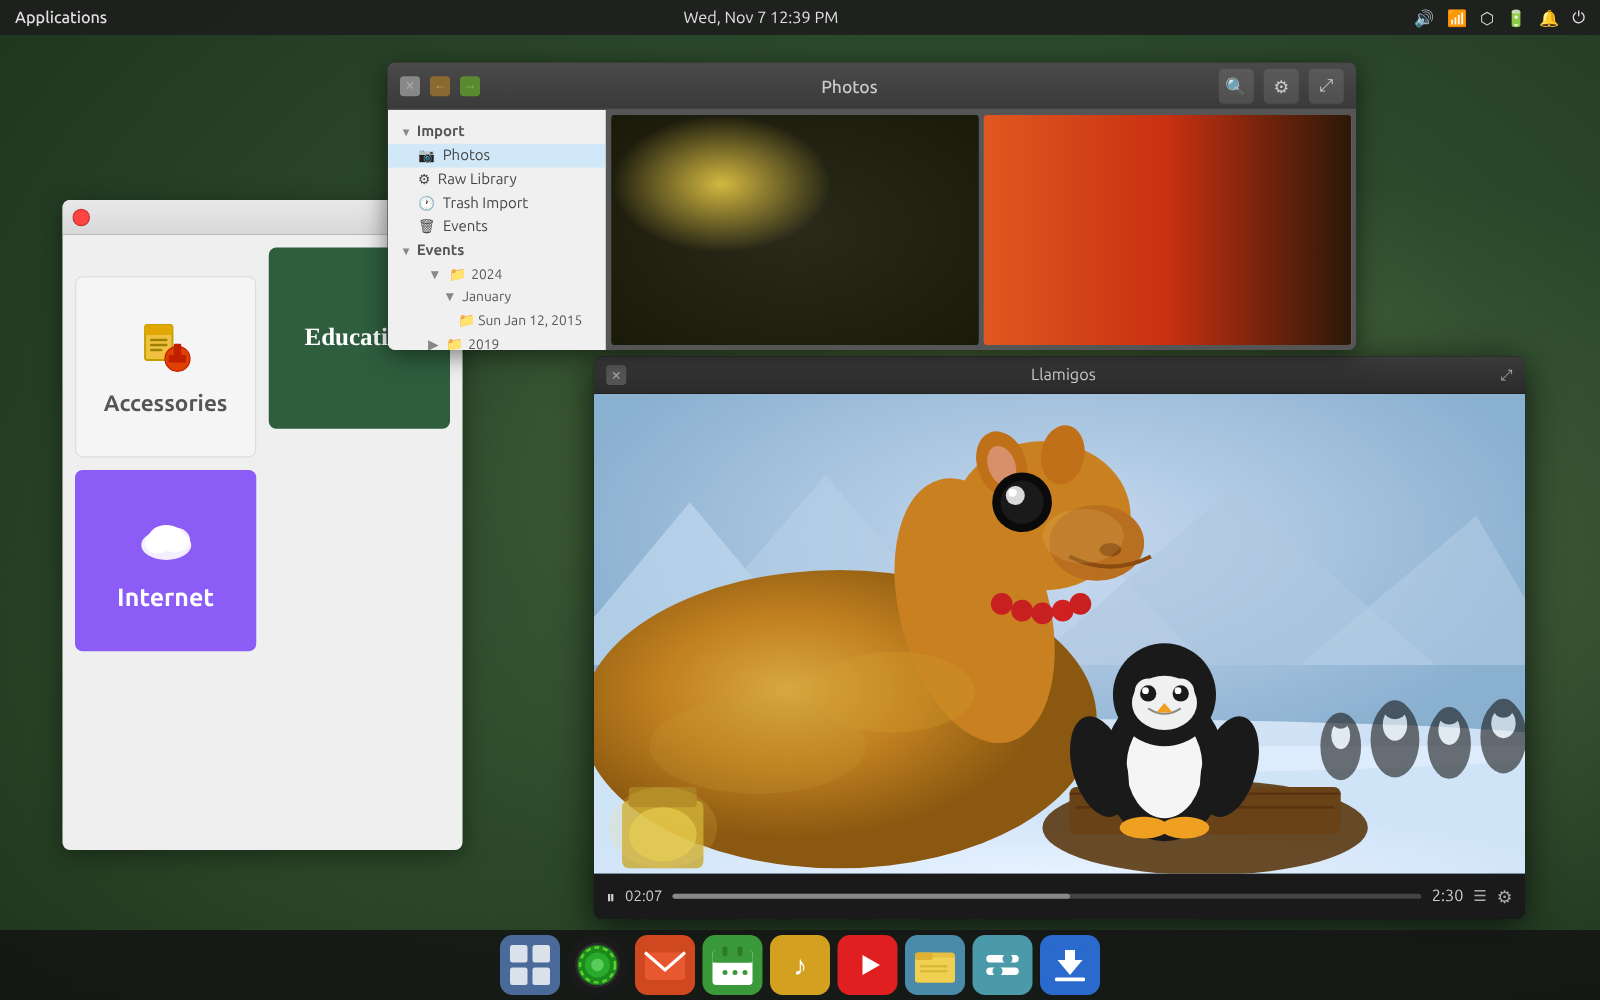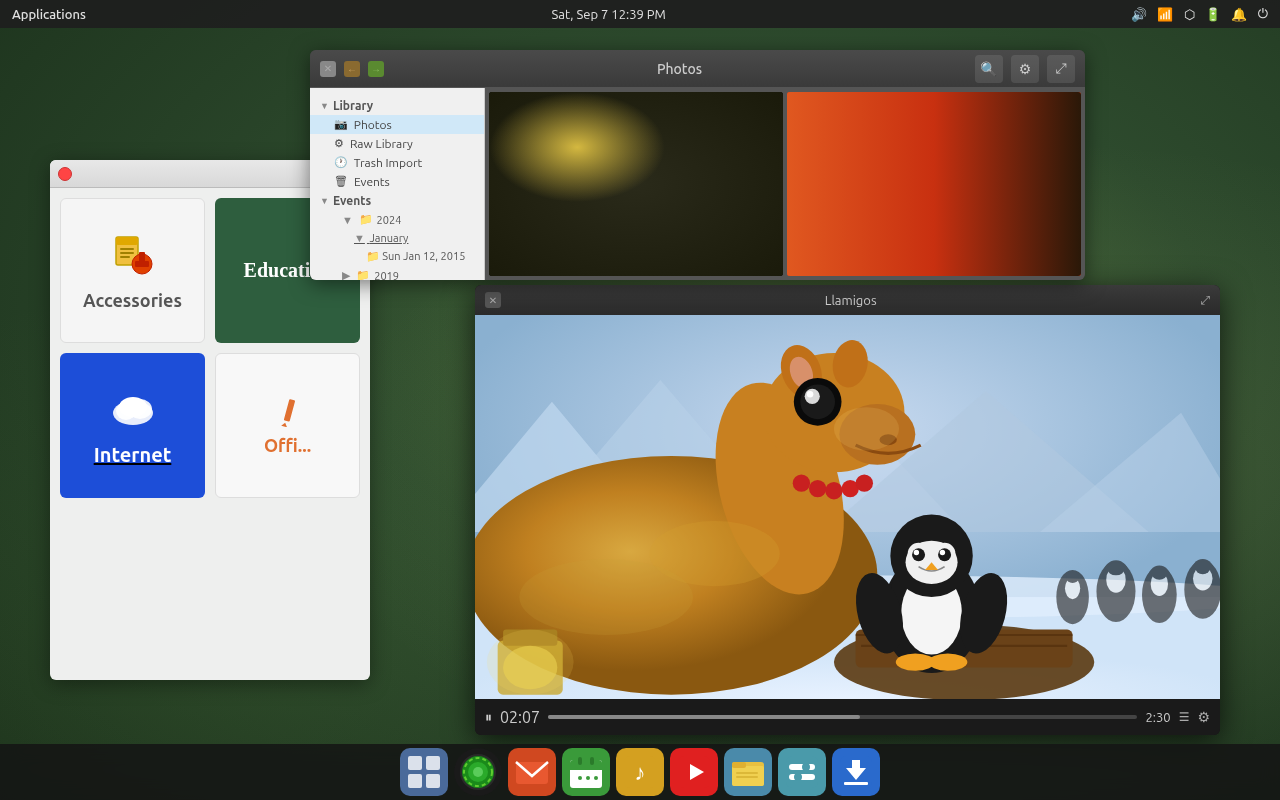--- a/index.html
+++ b/index.html
@@ -89,27 +89,27 @@
       flex-direction: column;
       align-items: center;
       justify-content: center;
       gap: 8px;
       cursor: pointer;
       overflow: hidden;
     }
     .app-tile.accessories {
       background: #f5f5f5;
       border: 1px solid #ddd;
+      margin-top: 23px;
     }
     .app-tile.education {
       background: #2e5e3e;
     }
     .app-tile.internet {
-      background: #1d4ed8;
-      text-decoration: underline;
+      background: #8b5cf6;
     }
     .app-tile.office {
       background: #f8f8f8;
       border: 1px solid #ddd;
     }
     .app-tile-label {
       font-size: 20px;
       font-weight: bold;
     }
     .accessories .app-tile-label { color: #555; font-size: 18px; }
@@ -206,21 +206,20 @@
       align-items: center;
       gap: 4px;
       font-size: 11px;
       color: #555;
     }
     .sidebar-tree-item2 {
       padding: 3px 10px 3px 44px;
       cursor: pointer;
       font-size: 11px;
       color: #555;
-      text-decoration: underline;
     }
     .sidebar-tree-item3 {
       padding: 3px 10px 3px 56px;
       cursor: pointer;
       font-size: 11px;
       color: #555;
     }
     .photos-grid {
       flex: 1;
       display: grid;
@@ -282,21 +281,21 @@
       padding: 0 10px;
       gap: 8px;
     }
     .play-btn {
       color: #ccc;
       font-size: 14px;
       cursor: pointer;
       background: none;
       border: none;
     }
-    .time-current { color: #ccc; font-size: 16px; }
+    .time-current { color: #ccc; font-size: 12px; }
     .progress-bar {
       flex: 1;
       height: 4px;
       background: #444;
       border-radius: 2px;
       position: relative;
     }
     .progress-fill {
       height: 100%;
       background: #888;
@@ -367,21 +366,21 @@
       background: linear-gradient(to right, #e05820 0%, #c83010 50%, #2a1808 100%);
     }
   </style>
 </head>
 <body>
 
 <div class="desktop-bg"></div>
 
 <div class="topbar">
   <span class="topbar-left">Applications</span>
-  <span class="topbar-center">Sat, Sep 7   12:39 PM</span>
+  <span class="topbar-center">Wed, Nov 7   12:39 PM</span>
   <div class="topbar-right">
     <span>🔊</span>
     <span>📶</span>
     <span>⬡</span>
     <span>🔋</span>
     <span>🔔</span>
     <span>⏻</span>
   </div>
 </div>
 
@@ -412,27 +411,20 @@
     <div class="app-tile internet">
       <svg width="50" height="50" viewBox="0 0 50 50">
         <ellipse cx="25" cy="28" rx="20" ry="12" fill="white" opacity="0.9"></ellipse>
         <ellipse cx="18" cy="26" rx="10" ry="9" fill="white" opacity="0.9"></ellipse>
         <ellipse cx="32" cy="24" rx="12" ry="10" fill="white" opacity="0.9"></ellipse>
         <ellipse cx="25" cy="22" rx="14" ry="10" fill="white"></ellipse>
       </svg>
       <span class="app-tile-label">Internet</span>
     </div>
 
-    <div class="app-tile office">
-      <svg width="30" height="30" viewBox="0 0 30 30">
-        <rect x="13" y="2" width="6" height="22" rx="1" fill="#e07030" transform="rotate(15 15 15)"></rect>
-        <polygon points="15,26 12,30 18,30" fill="#e07030" transform="rotate(15 15 15)"></polygon>
-      </svg>
-      <span class="app-tile-label" style="color:#e07030;">Offi...</span>
-    </div>
   </div>
 </div>
 
 <div class="photos-window">
   <div class="photos-titlebar">
     <div class="titlebar-buttons">
       <button class="titlebar-btn close-x">✕</button>
       <button class="titlebar-btn" style="background:#8a6a30;color:#c8a060;">←</button>
       <button class="titlebar-btn" style="background:#5a8a30;color:#8aba60;">→</button>
     </div>
@@ -440,21 +432,21 @@
     <div class="titlebar-actions">
       <button class="titlebar-icon-btn">🔍</button>
       <button class="titlebar-icon-btn">⚙</button>
       <button class="titlebar-icon-btn">⤢</button>
     </div>
   </div>
   <div class="photos-body">
     <div class="photos-sidebar">
       <div class="sidebar-section-header">
         <span class="chevron">▼</span>
-        <span>Library</span>
+        <span>Import</span>
       </div>
       <div class="sidebar-item active">
         <span class="sidebar-item-icon">📷</span>
         <span>Photos</span>
       </div>
       <div class="sidebar-item">
         <span class="sidebar-item-icon">⚙</span>
         <span>Raw Library</span>
       </div>
       <div class="sidebar-item">

